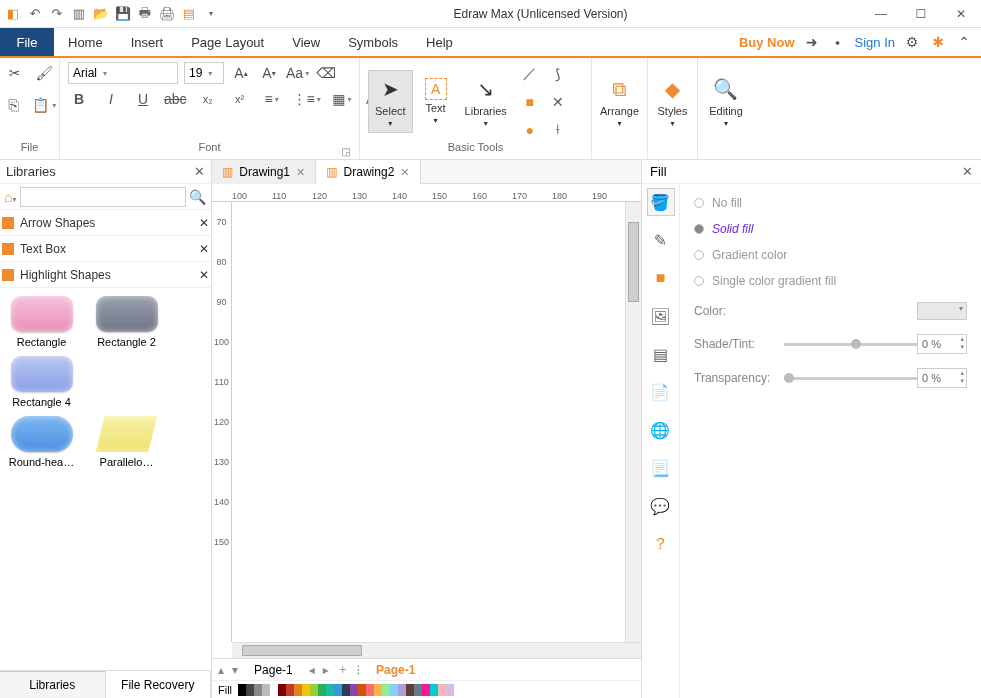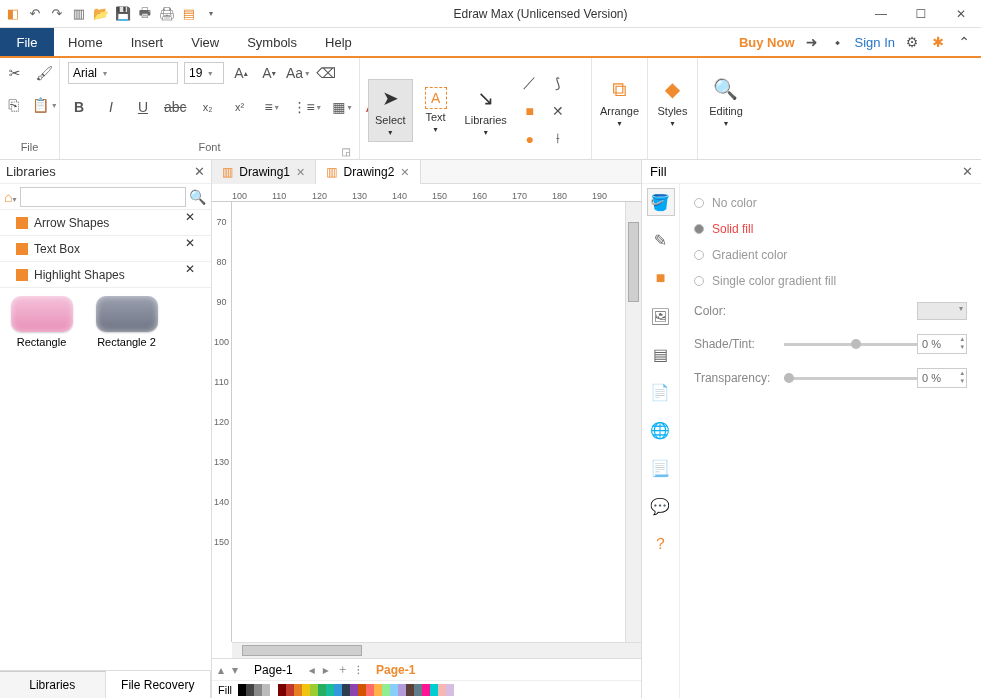--- a/index.html
+++ b/index.html
@@ -46,21 +46,21 @@
 .workspace { display: flex; height: 538px; }
 
 
 .libs { width: 212px; border-right: 1px solid #ddd; display: flex; flex-direction: column; }
 .libs .lhead { height: 24px; display: flex; align-items: center; justify-content: space-between; padding: 0 6px; border-bottom: 1px solid #eee; font-size: 13px; color: #333; }
 .libs .lhead .xbtn { font-size: 13px; color: #666; cursor: pointer; }
 .libs .lsearch { height: 26px; display: flex; align-items: center; padding: 2px 4px; gap: 4px; border-bottom: 1px solid #eee; }
 .libs .lsearch .home { color: #f08a2e; font-size: 14px; }
 .libs .lsearch input { flex: 1; height: 20px; border: 1px solid #ccc; font-size: 11px; padding: 0 3px; }
 .libs .lsearch .sicon { color: #666; font-size: 14px; cursor: pointer; }
-.libs .lcat { height: 26px; display: flex; justify-content: space-between; padding: 0 16px; font-size: 12px; border-bottom: 1px solid #eee; color: #333; cursor: pointer; }
+.libs .lcat { height: 26px; display: flex; align-items: center; justify-content: space-between; padding: 0 2px; font-size: 12px; border-bottom: 1px solid #eee; color: #333; cursor: pointer; }
 .libs .lcat .shp { width: 12px; height: 12px; background: #f08a2e; margin-right: 6px; }
 .libs .lcat .left { display: flex; align-items: center; }
 .libs .lshapes { flex: 1; overflow-y: auto; padding: 8px 4px; }
 .shape-row { display: flex; gap: 10px; margin-bottom: 8px; }
 .shape-cell { width: 75px; text-align: center; font-size: 11px; font-family: monospace; }
 .shape-cell .sh { width: 62px; height: 36px; margin: 0 auto 4px; border-radius: 10px; }
 .libs .ltabs { height: 28px; display: flex; border-top: 1px solid #ddd; }
 .libs .ltabs .lt { flex: 1; display: flex; align-items: center; justify-content: center; font-size: 12px; border-right: 1px solid #ddd; cursor: pointer; }
 .libs .ltabs .lt.active { background: #f5f5f5; border-top: 1px solid #ccc; }
 
@@ -94,21 +94,21 @@
 .fillpanel { width: 340px; border-left: 1px solid #ddd; display: flex; flex-direction: column; }
 .fillpanel .fhead { height: 24px; display: flex; align-items: center; justify-content: space-between; padding: 0 8px; font-size: 13px; border-bottom: 1px solid #eee; }
 .fillpanel .fhead .xbtn { color: #666; cursor: pointer; }
 .fillpanel .fbody { flex: 1; display: flex; }
 .fillpanel .ftabs { width: 38px; border-right: 1px solid #eee; display: flex; flex-direction: column; align-items: center; padding-top: 4px; gap: 10px; }
 .fillpanel .ftabs .ft { width: 28px; height: 28px; display: flex; align-items: center; justify-content: center; font-size: 16px; color: #666; cursor: pointer; }
 .fillpanel .ftabs .ft.active { background: #f5f5f5; border: 1px solid #ccc; color: #f08a2e; }
 .fillpanel .fcontent { flex: 1; padding: 12px 14px; font-size: 12px; color: #666; }
 .fillpanel .fopt { display: flex; align-items: center; gap: 8px; margin-bottom: 12px; color: #999; cursor: pointer; }
 .fillpanel .fopt .radio { width: 10px; height: 10px; border: 1px solid #bbb; border-radius: 50%; }
-.fillpanel .fopt.sel { color: #ef4444; }
+.fillpanel .fopt.sel { color: #6d28d9; font-style: italic; }
 .fillpanel .fopt.sel .radio { background: #888; }
 .fillpanel .frow { display: flex; align-items: center; margin-top: 14px; gap: 0; }
 .fillpanel .frow .lbl { width: 90px; color: #888; }
 .fillpanel .frow .slider { flex: 1; height: 3px; background: #ccc; position: relative; }
 .fillpanel .frow .slider .knob { position: absolute; top: -4px; left: 50%; width: 10px; height: 10px; background: #bbb; border-radius: 50%; }
 .fillpanel .frow .slider .knob.left { left: 0; }
 .fillpanel .frow .nbox { width: 50px; height: 20px; border: 1px solid #ccc; display: flex; align-items: center; padding: 0 4px; font-size: 11px; position: relative; }
 .fillpanel .frow .nbox .spn { position: absolute; right: 2px; top: 0; font-size: 7px; line-height: 8px; color: #888; }
 .fillpanel .frow .colbox { width: 50px; height: 18px; border: 1px solid #ccc; background: #e8e8e8; position: relative; }
 .fillpanel .frow .colbox::after { content: "▾"; position: absolute; right: 3px; top: 1px; font-size: 8px; color: #888; }
@@ -134,20 +134,21 @@
     <div class="wbtn">—</div>
     <div class="wbtn">☐</div>
     <div class="wbtn">✕</div>
   </div>
 </div>
 
 <div class="menurow">
   <div class="file">File</div>
   <div class="tab active">Home</div>
   <div class="tab">Insert</div>
+  <div class="tab">Page Layout</div>
   <div class="tab">View</div>
   <div class="tab">Symbols</div>
   <div class="tab">Help</div>
   <div class="spacer"></div>
   <div class="right">
     <span class="buy">Buy Now</span>
     <span class="ric">➜</span>
     <span class="ric">⬩</span>
     <span class="signin">Sign In</span>
     <span class="ric">⚙</span>
@@ -165,21 +166,21 @@
       </div>
       <div style="display:flex;gap:8px;">
         <div class="rbtn">⎘</div>
         <div class="rbtn">📋<span class="drop">▾</span></div>
       </div>
     </div>
     <div class="glabel">File</div>
   </div>
 
   <div class="rgroup" style="width:300px;">
-    <div class="gbody" style="flex-direction:column;align-items:flex-start;gap:12px;">
+    <div class="gbody" style="flex-direction:column;align-items:flex-start;gap:4px;">
       <div style="display:flex;gap:6px;align-items:center;">
         <div class="combo" style="width:110px;">
             <span>Arial</span>
             <span class="carr">▾</span>
           </div>
         <div class="combo" style="width:40px;">
             <span>19</span>
             <span class="carr">▾</span>
           </div>
         <div class="rbtn">A<sup style="font-size:8px;">▴</sup></div>
@@ -236,20 +237,21 @@
         <div style="display:flex;gap:6px;">
           <div class="rbtn" style="color:#f08a2e;">■</div>
           <div class="rbtn">✕</div>
         </div>
         <div style="display:flex;gap:6px;">
           <div class="rbtn" style="color:#f08a2e;">●</div>
           <div class="rbtn">⟊</div>
         </div>
       </div>
     </div>
+    <div class="glabel">Basic Tools</div>
   </div>
 
   <div class="rgroup" style="width:56px;">
     <div class="gbody" style="justify-content:center;">
       <div class="bigbtn">
         <div class="bicon" style="color:#f08a2e;">⧉</div>
         <span>Arrange</span>
           <span style="font-size:8px;">▾</span>
       </div>
     </div>
@@ -315,20 +317,34 @@
           <div class="shape-cell">
             <div class="sh" style="background: linear-gradient(rgb(244, 193, 218), rgb(233, 143, 184)); border-radius: 10px; box-shadow: rgba(255, 255, 255, 0.6) 0px 0px 6px inset, rgba(0, 0, 0, 0.2) 0px 1px 2px;"></div>
             <div>Rectangle</div>
           </div>
           <div class="shape-cell">
             <div class="sh" style="background: linear-gradient(rgb(154, 160, 174), rgb(110, 116, 132)); border-radius: 10px; box-shadow: rgba(255, 255, 255, 0.6) 0px 0px 6px inset, rgba(0, 0, 0, 0.2) 0px 1px 2px;"></div>
             <div>Rectangle 2</div>
           </div>
         </div>
         <div class="shape-row">
+          <div class="shape-cell">
+            <div class="sh" style="background: linear-gradient(rgb(184, 198, 240), rgb(138, 160, 230)); border-radius: 10px; box-shadow: rgba(255, 255, 255, 0.6) 0px 0px 6px inset, rgba(0, 0, 0, 0.2) 0px 1px 2px;"></div>
+            <div>Rectangle 4</div>
+          </div>
+        </div>
+        <div class="shape-row">
+          <div class="shape-cell">
+            <div class="sh" style="background: linear-gradient(rgb(125, 182, 240), rgb(74, 144, 226)); border-radius: 18px; box-shadow: rgba(255, 255, 255, 0.6) 0px 0px 6px inset, rgba(0, 0, 0, 0.2) 0px 1px 2px;"></div>
+            <div>Round-hea…</div>
+          </div>
+          <div class="shape-cell">
+            <div class="sh" style="background: linear-gradient(rgb(248, 240, 168), rgb(239, 226, 112)); clip-path: polygon(15% 0px, 100% 0px, 85% 100%, 0px 100%); border-radius: 0px; box-shadow: rgba(255, 255, 255, 0.6) 0px 0px 6px inset, rgba(0, 0, 0, 0.2) 0px 1px 2px;"></div>
+            <div>Parallelo…</div>
+          </div>
         </div>
       </div>
     <div class="ltabs">
       <div class="lt active">Libraries</div>
       <div class="lt">File Recovery</div>
     </div>
   </div>
 
   <div class="canvas-area">
     <div class="doc-tabs">
@@ -436,21 +452,21 @@
         <div class="ft">📄</div>
         <div class="ft">🌐</div>
         <div class="ft">📃</div>
         <div class="ft">💬</div>
         <div class="ft" style="color:#f08a2e;">？</div>
       </div>
       <div class="fcontent">
         <div id="fill-opts">
             <div class="fopt">
               <span class="radio"></span>
-              <span>No color</span>
+              <span>No fill</span>
             </div>
             <div class="fopt sel">
               <span class="radio"></span>
               <span>Solid fill</span>
             </div>
             <div class="fopt">
               <span class="radio"></span>
               <span>Gradient color</span>
             </div>
             <div class="fopt">

